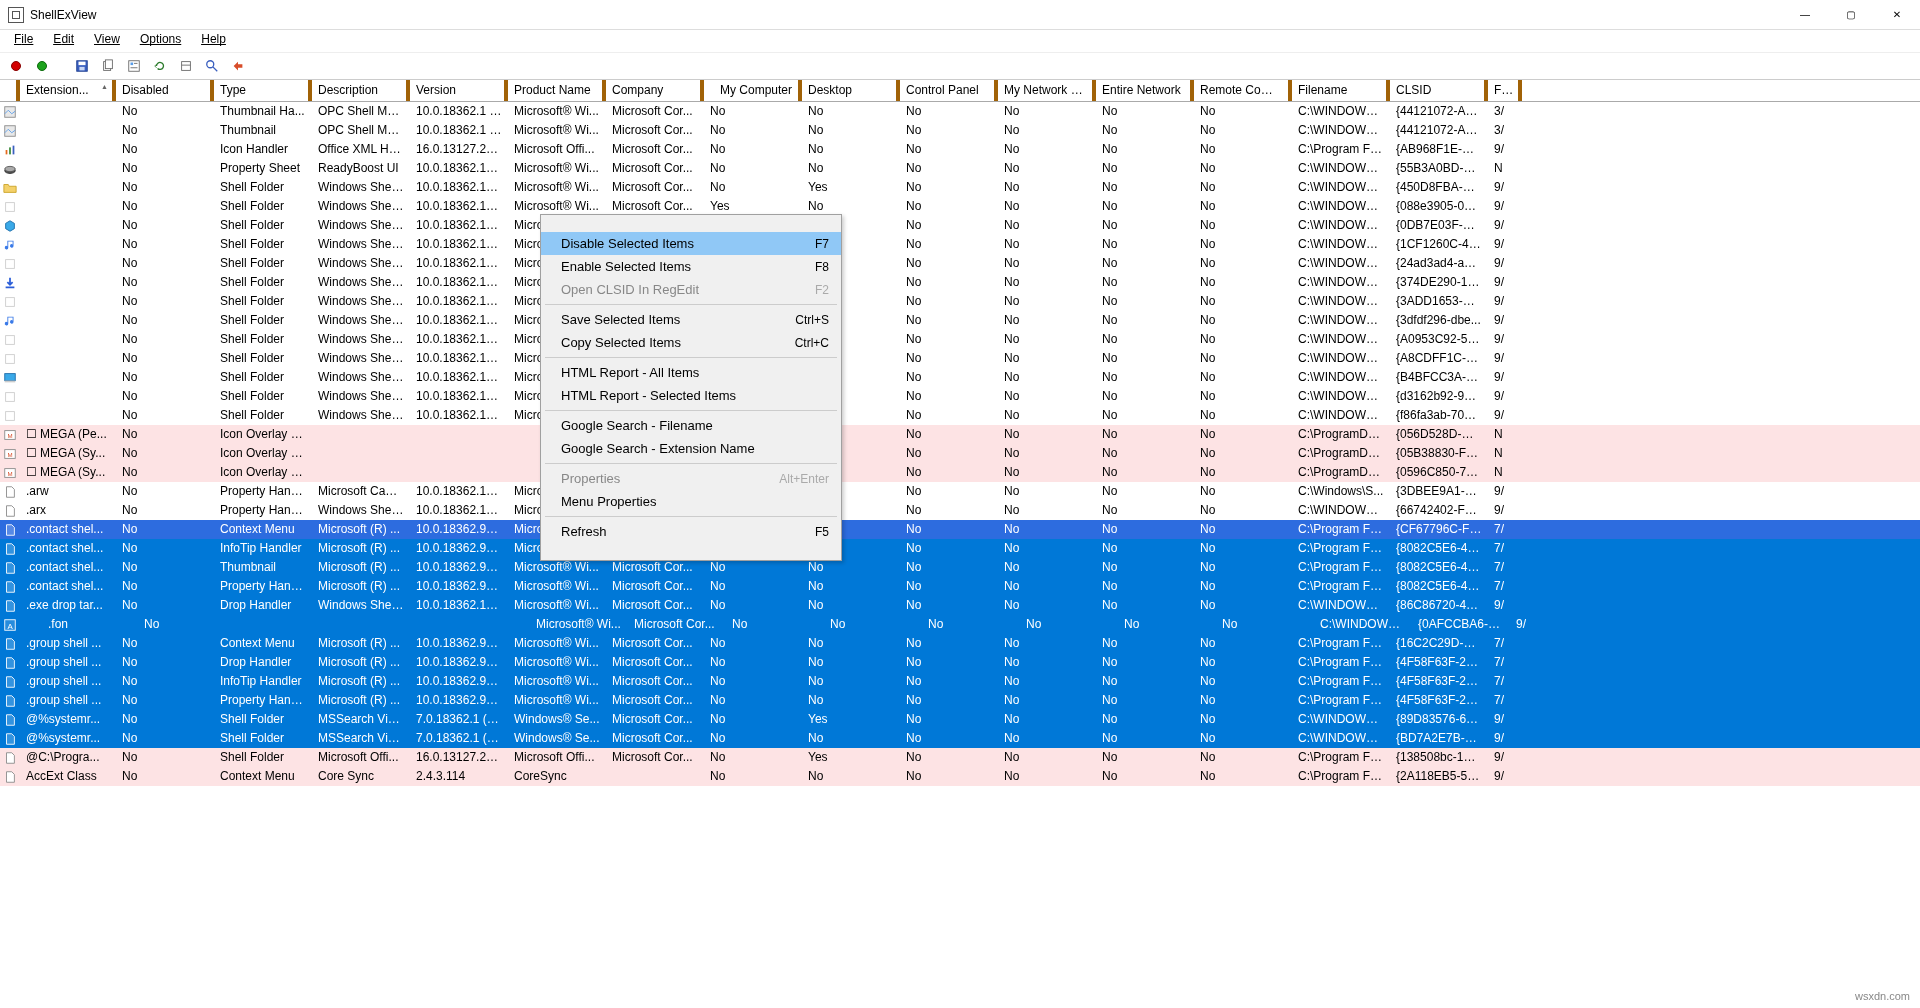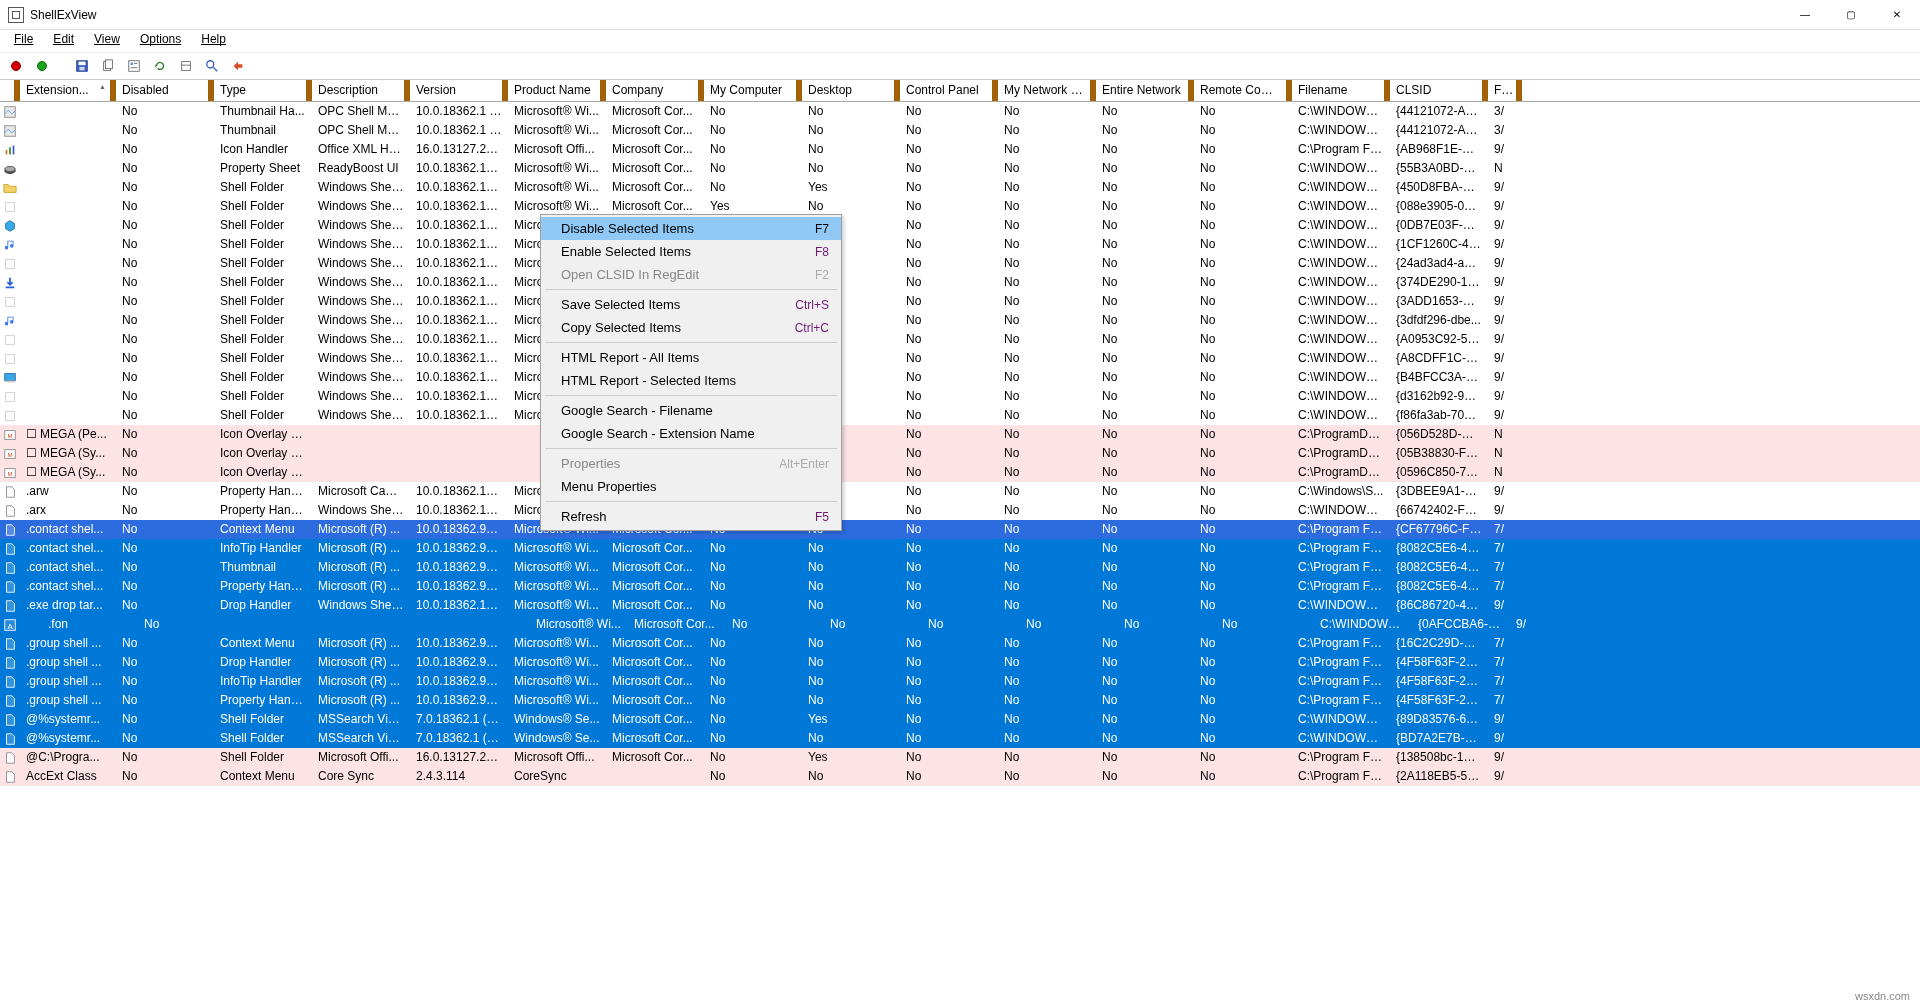--- a/index.html
+++ b/index.html
@@ -13,41 +13,41 @@
 
   .menubar { height: 22px; padding: 0 6px; display: flex; gap: 4px; }
   .menu-item { padding: 2px 8px; text-decoration: underline; text-decoration-skip-ink: none; cursor: pointer; }
 
   .toolbar { height: 28px; padding: 2px 6px; display: flex; gap: 6px; align-items: center; border-top: 1px solid #eee; border-bottom: 1px solid #ccc; }
   .tbtn { width: 20px; height: 20px; cursor: pointer; display: flex; align-items: center; justify-content: center; }
   .dot-red { width: 10px; height: 10px; background: #d20000; border-radius: 50%; border: 1px solid #880000; }
   .dot-green { width: 10px; height: 10px; background: #1ca21c; border-radius: 50%; border: 1px solid #0a6a0a; }
 
   .header-row { height: 22px; display: flex; border-bottom: 1px solid #aaa; background: #fff; }
-  .hcell { border-right: 6px solid #a16207; padding: 3px 6px; overflow: hidden; white-space: nowrap; text-overflow: ellipsis; cursor: pointer; position: relative; }
+  .hcell { border-right: 4px solid #a16207; padding: 3px 6px; overflow: hidden; white-space: nowrap; text-overflow: ellipsis; cursor: pointer; position: relative; }
   .hcell.sorted::after { content: "▲"; position: absolute; right: 4px; font-size: 7px; color: #666; }
   .hcell.sorted { font-weight: normal; }
 
   .grid { position: relative; width: 100%; }
   .row { display: flex; height: 19px; line-height: 19px; }
   .cell { padding: 0 6px; overflow: hidden; white-space: nowrap; text-overflow: ellipsis; }
   .icon-cell { width: 20px; flex: 0 0 20px; display: flex; align-items: center; justify-content: center; }
   .ico { width: 14px; height: 14px; }
   .row.pink { background: #fde3e4; }
   .row.selected { background: #0078d7; color: #fff; }
   .row.primary-selected { background: #2d6cdf; color: #fff; }
   .row.primary-selected .cell, .row.selected .cell { color: #fff; }
 
-  .context-menu { position: absolute; background: #f0f0f0; border: 1px solid #a0a0a0; box-shadow: 2px 2px 4px rgba(0,0,0,0.2); padding: 2px 0; z-index: 100; width: 302px; font-size: 13px; }
+  .context-menu { position: absolute; background: #f0f0f0; border: 1px solid #a0a0a0; box-shadow: 2px 2px 4px rgba(0,0,0,0.2); padding: 17px 0; z-index: 100; width: 302px; font-size: 13px; }
   .context-menu .sep { height: 1px; background: #ccc; margin: 3px 4px; }
   .cm-item { display: flex; padding: 4px 12px 4px 20px; cursor: pointer; align-items: center; }
   .cm-item.hovered { background: #90c8f6; color: #000; }
   .cm-item.disabled { color: #888; }
   .cm-label { flex: 1; }
-  .cm-shortcut { color: #701a75; font-size: 12px; }
+  .cm-shortcut { color: #000000; font-size: 12px; }
   .cm-item.hovered .cm-shortcut { color: #000; }
   .cm-item.disabled .cm-shortcut { color: #aaa; }
 
   .watermark { position: absolute; right: 10px; bottom: 6px; color: #888; font-size: 11px; }
 </style>
 </head>
 <body>
 
 <div class="titlebar">
   <div class="app-icon"></div>
@@ -123,21 +123,21 @@
 
 <div class="header-row" id="header-row">
   <div class="hcell" style="width:20px;flex:0 0 20px"></div>
 <div class="hcell sorted" style="width: 96px; flex: 0 0 96px;">Extension...</div>
     <div class="hcell" style="width: 98px; flex: 0 0 98px;">Disabled</div>
     <div class="hcell" style="width: 98px; flex: 0 0 98px;">Type</div>
     <div class="hcell" style="width: 98px; flex: 0 0 98px;">Description</div>
     <div class="hcell" style="width: 98px; flex: 0 0 98px;">Version</div>
     <div class="hcell" style="width: 98px; flex: 0 0 98px;">Product Name</div>
     <div class="hcell" style="width: 98px; flex: 0 0 98px;">Company</div>
-    <div class="hcell" style="width: 98px; flex: 0 0 98px;">My Computer</div>
+    <div class="hcell" style="width: 98px; flex: 0 0 98px; text-align: right;">My Computer</div>
     <div class="hcell" style="width: 98px; flex: 0 0 98px;">Desktop</div>
     <div class="hcell" style="width: 98px; flex: 0 0 98px;">Control Panel</div>
     <div class="hcell" style="width: 98px; flex: 0 0 98px;">My Network Pl...</div>
     <div class="hcell" style="width: 98px; flex: 0 0 98px;">Entire Network</div>
     <div class="hcell" style="width: 98px; flex: 0 0 98px;">Remote Comp...</div>
     <div class="hcell" style="width: 98px; flex: 0 0 98px;">Filename</div>
     <div class="hcell" style="width: 98px; flex: 0 0 98px;">CLSID</div>
     <div class="hcell" style="width: 34px; flex: 0 0 34px;">Fil...</div>
   </div>
 

